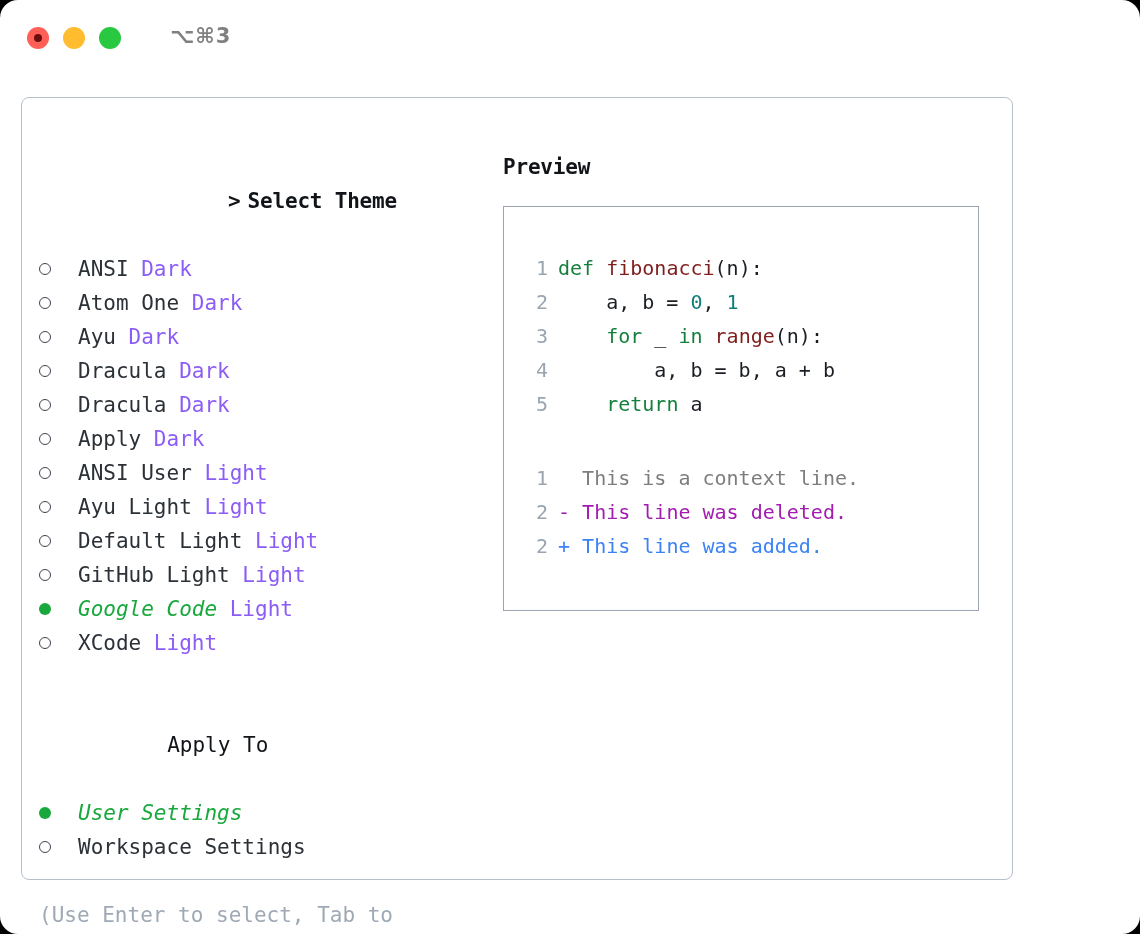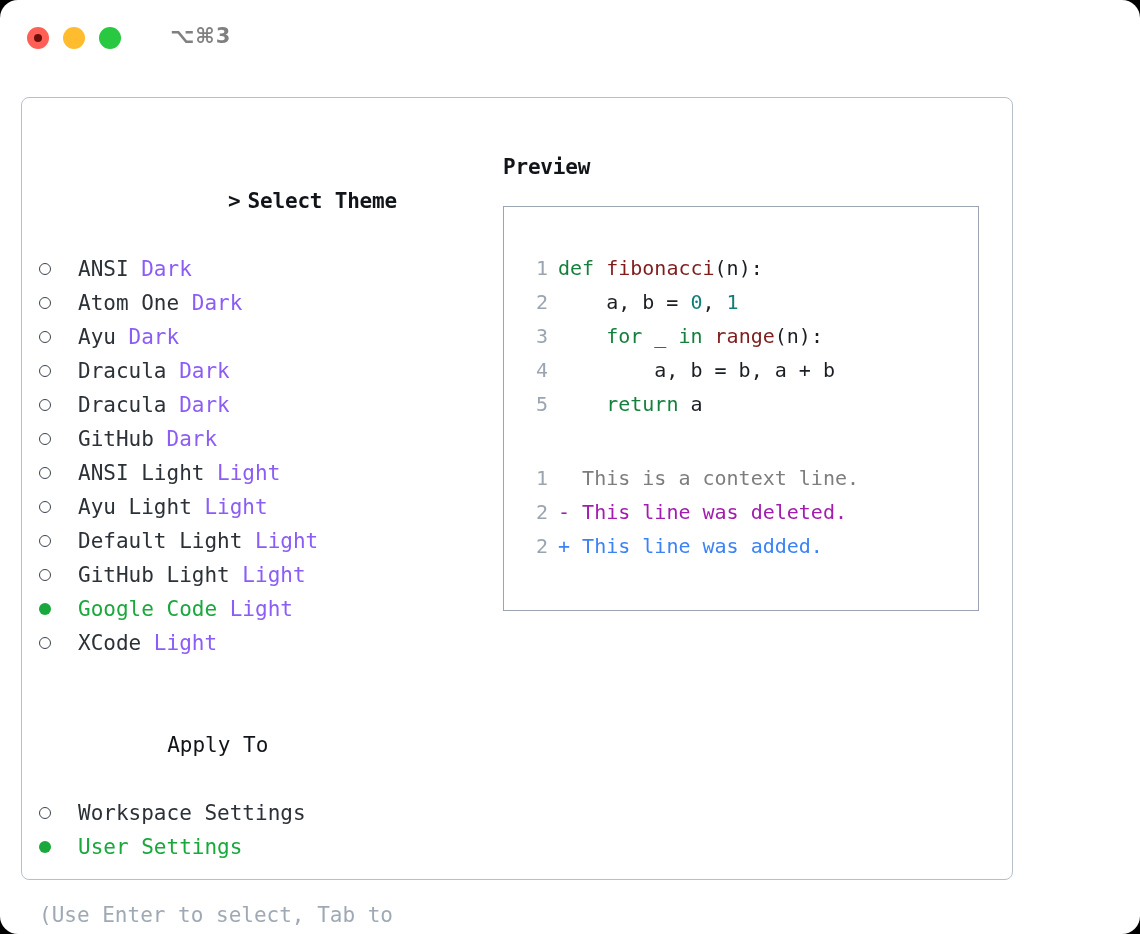--- a/index.html
+++ b/index.html
@@ -141,20 +141,21 @@
   .bullet-on .bullet-dot {
     border: none;
     background: #18a83c;
   }
   .opt-label {
     color: #2b3137;
     margin-left: 12px;
   }
   .opt-row.selected .opt-label {
     color: #18a83c;
+    font-style: italic;
   }
   .opt-suffix {
     color: #8b5cf6;
   }
 
   .spacer-row { height: 34px; }
 
   #hint {
     margin-top: 34px;
     font-size: 21px;
@@ -242,38 +243,38 @@
       <div class="section-head bold">
         <span class="caret">&gt;</span><span>Select Theme</span>
       </div>
 
       <div id="theme-items">
           <div class="opt-row bullet-off"><span class="bullet"><span class="bullet-dot"></span></span><span class="opt-label">ANSI</span><span class="opt-suffix"> Dark</span></div>
           <div class="opt-row bullet-off"><span class="bullet"><span class="bullet-dot"></span></span><span class="opt-label">Atom One</span><span class="opt-suffix"> Dark</span></div>
           <div class="opt-row bullet-off"><span class="bullet"><span class="bullet-dot"></span></span><span class="opt-label">Ayu</span><span class="opt-suffix"> Dark</span></div>
           <div class="opt-row bullet-off"><span class="bullet"><span class="bullet-dot"></span></span><span class="opt-label">Dracula</span><span class="opt-suffix"> Dark</span></div>
           <div class="opt-row bullet-off"><span class="bullet"><span class="bullet-dot"></span></span><span class="opt-label">Dracula</span><span class="opt-suffix"> Dark</span></div>
-          <div class="opt-row bullet-off"><span class="bullet"><span class="bullet-dot"></span></span><span class="opt-label">GitHub</span><span class="opt-suffix"> Dark</span></div>
-          <div class="opt-row bullet-off"><span class="bullet"><span class="bullet-dot"></span></span><span class="opt-label">ANSI Light</span><span class="opt-suffix"> Light</span></div>
+          <div class="opt-row bullet-off"><span class="bullet"><span class="bullet-dot"></span></span><span class="opt-label">Apply</span><span class="opt-suffix"> Dark</span></div>
+          <div class="opt-row bullet-off"><span class="bullet"><span class="bullet-dot"></span></span><span class="opt-label">ANSI User</span><span class="opt-suffix"> Light</span></div>
           <div class="opt-row bullet-off"><span class="bullet"><span class="bullet-dot"></span></span><span class="opt-label">Ayu Light</span><span class="opt-suffix"> Light</span></div>
           <div class="opt-row bullet-off"><span class="bullet"><span class="bullet-dot"></span></span><span class="opt-label">Default Light</span><span class="opt-suffix"> Light</span></div>
           <div class="opt-row bullet-off"><span class="bullet"><span class="bullet-dot"></span></span><span class="opt-label">GitHub Light</span><span class="opt-suffix"> Light</span></div>
           <div class="opt-row selected bullet-on"><span class="bullet"><span class="bullet-dot"></span></span><span class="opt-label">Google Code</span><span class="opt-suffix"> Light</span></div>
           <div class="opt-row bullet-off"><span class="bullet"><span class="bullet-dot"></span></span><span class="opt-label">XCode</span><span class="opt-suffix"> Light</span></div>
         </div>
 
       <div class="spacer-row"></div>
 
       <div class="section-head">
         <span class="indent"></span><span>Apply To</span>
       </div>
 
       <div id="apply-items">
+          <div class="opt-row selected bullet-on"><span class="bullet"><span class="bullet-dot"></span></span><span class="opt-label">User Settings</span></div>
           <div class="opt-row bullet-off"><span class="bullet"><span class="bullet-dot"></span></span><span class="opt-label">Workspace Settings</span></div>
-          <div class="opt-row selected bullet-on"><span class="bullet"><span class="bullet-dot"></span></span><span class="opt-label">User Settings</span></div>
         </div>
 
       <div id="hint">(Use Enter to select, Tab to change focus)</div>
     </div>
 
     <div id="right-col">
       <div id="preview-title">Preview</div>
       <div id="preview-box">
         <div id="code-block">
             <div class="code-line"><span class="ln">1</span><span class="code-text"><span class="tok-kw">def </span><span class="tok-fn">fibonacci</span><span class="tok-pl">(n):</span></span></div>

